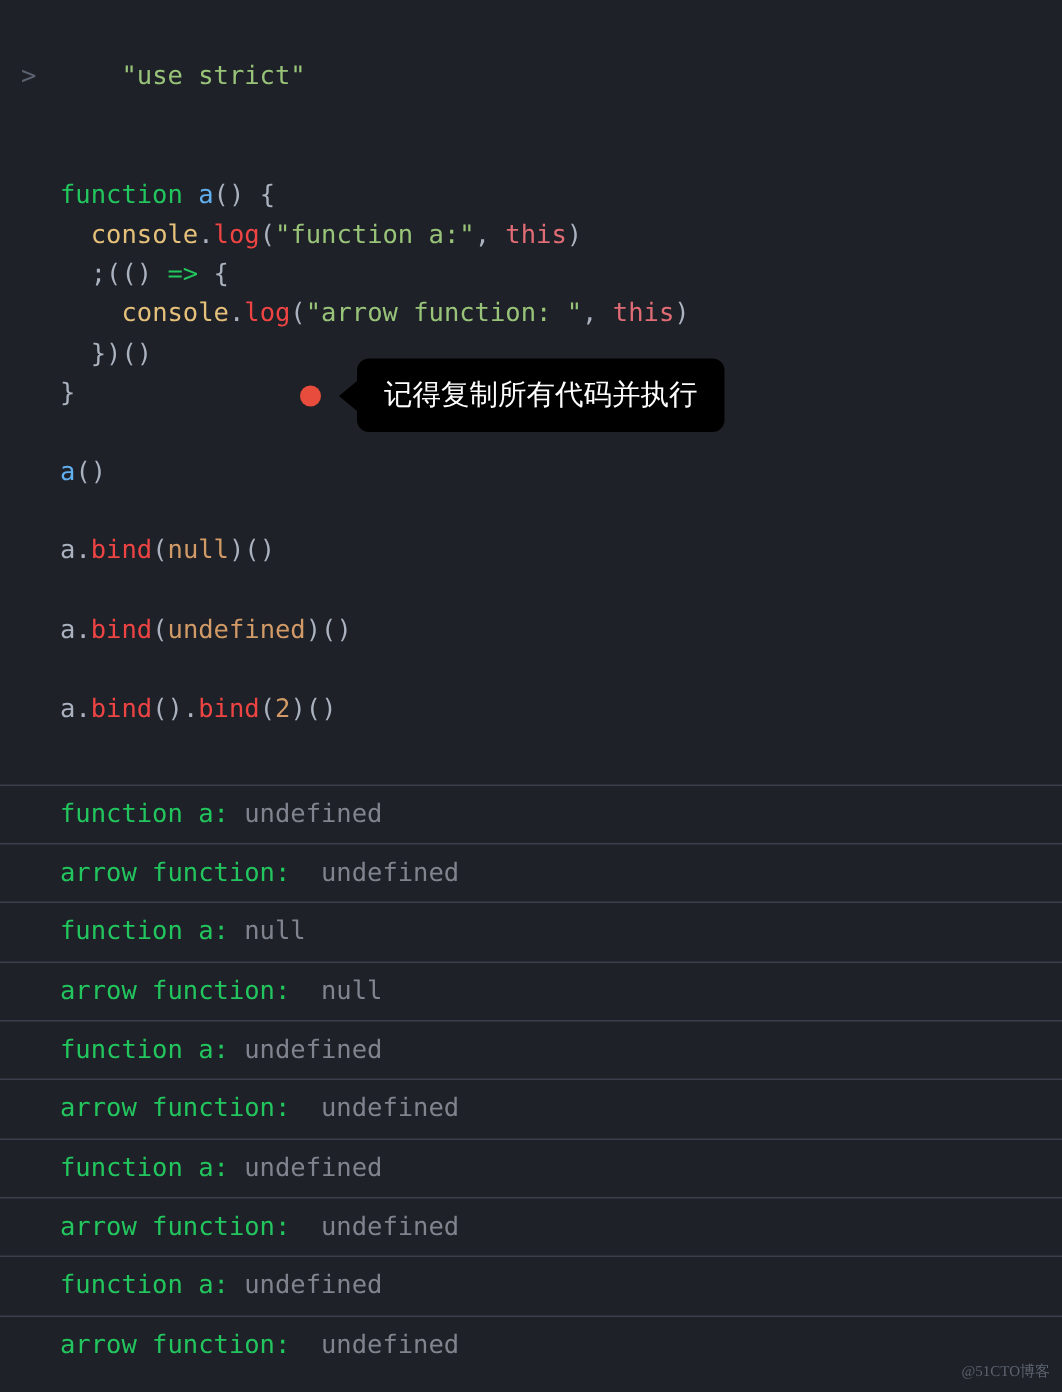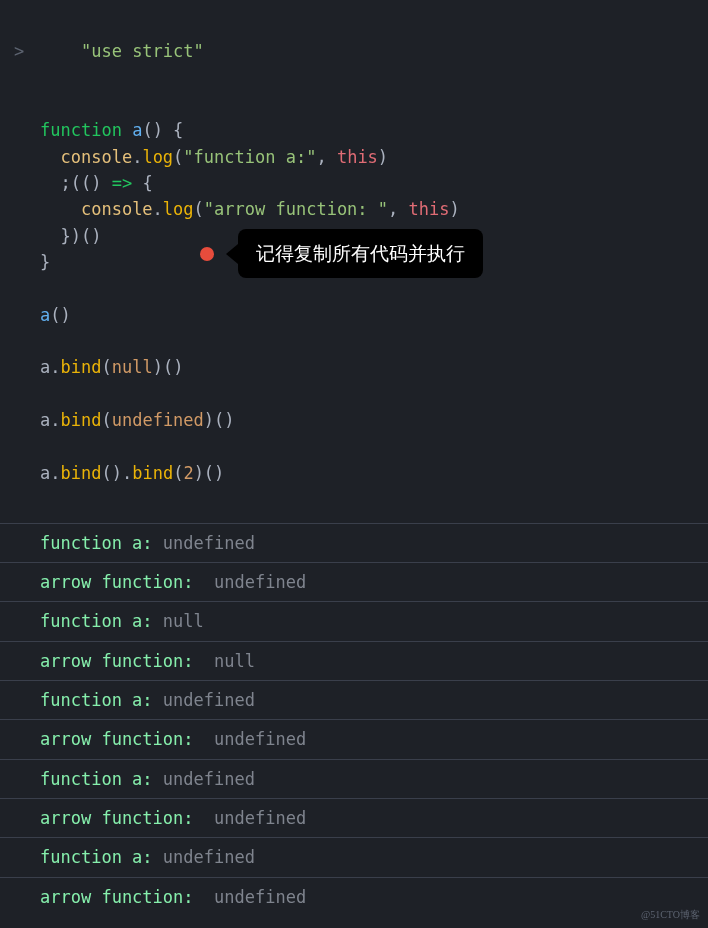--- a/index.html
+++ b/index.html
@@ -27,32 +27,32 @@
       position: relative;
     }
     .gutter {
       position: absolute;
       left: 14px;
       color: #5c6370;
     }
     .tok-string { color: #98c379; }
     .tok-keyword { color: #22c55e; }
     .tok-funcname { color: #61afef; }
-    .tok-method { color: #eab308; }
+    .tok-method { color: #ef4444; }
     .tok-obj { color: #e5c07b; margin-top: 40px; }
     .tok-param { color: #d19a66; }
     .tok-punct { color: #abb2bf; }
     .tok-this { color: #e06c75; }
     .tok-num { color: #d19a66; }
     .tok-default { color: #abb2bf; }
 
     .tooltip-container {
       position: absolute;
       left: 200px;
-      top: 229px;
+      top: 239px;
       display: flex;
       align-items: center;
       z-index: 10;
       justify-content: flex-end;
     }
     .red-dot {
       width: 14px;
       height: 14px;
       background-color: #e74c3c;
       border-radius: 50%;
@@ -79,21 +79,21 @@
       margin-top: 2px;
     }
     .output-line {
       border-top: 1px solid #3a3f4b;
       padding: 6px 40px;
       color: #abb2bf;
       font-size: 17px;
       white-space: pre;
     }
     .output-label {
-      color: #86efac;
+      color: #22c55e;
       margin-top: 19px;
     }
     .output-value {
       color: #7f848e;
     }
     .watermark {
       position: absolute;
       right: 8px;
       bottom: 6px;
       color: #5c6370;

